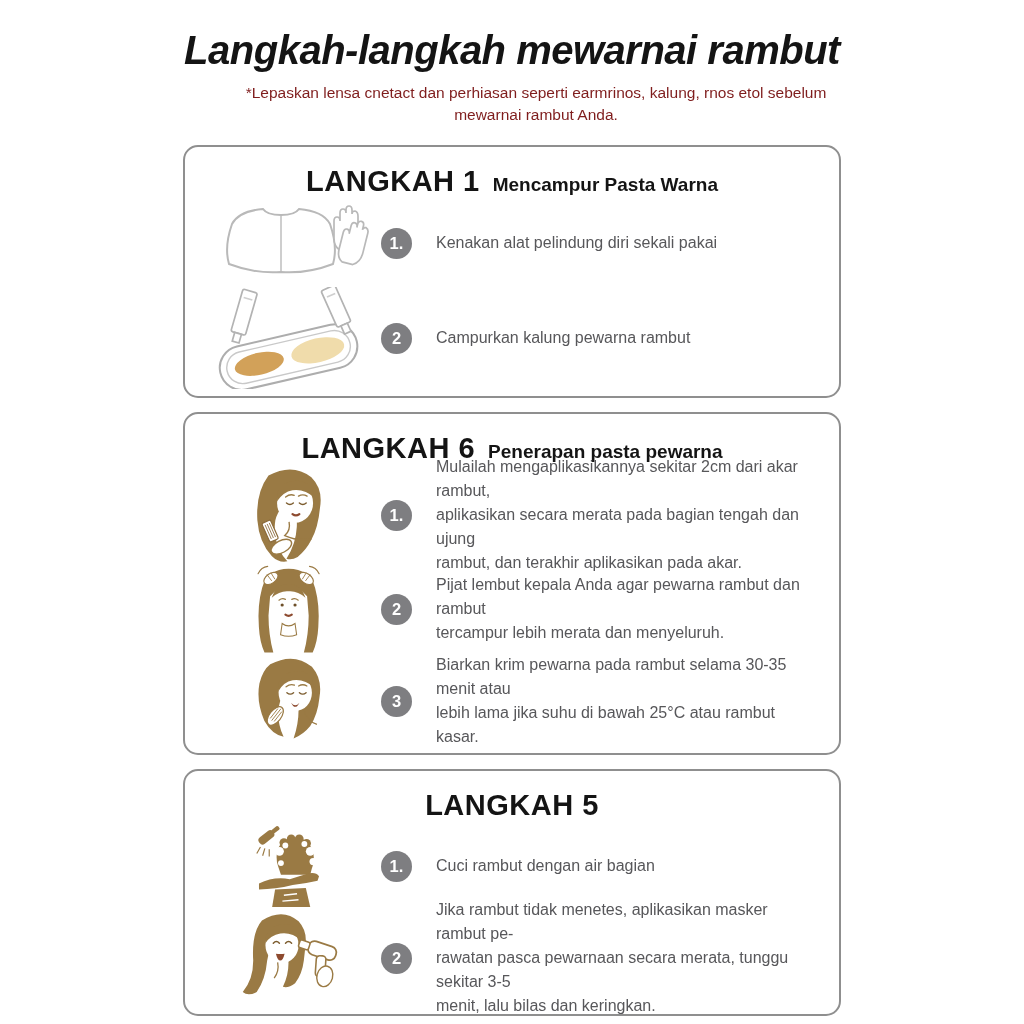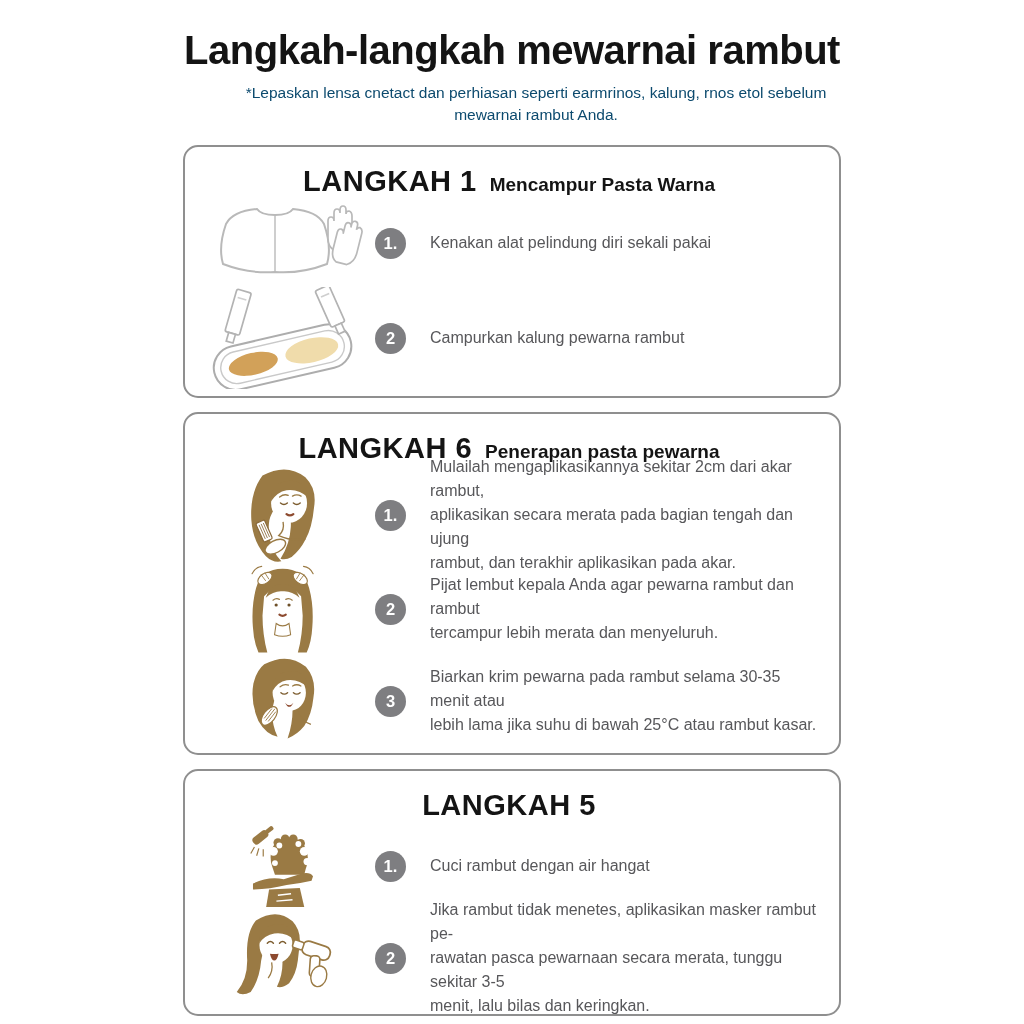--- a/index.html
+++ b/index.html
@@ -1,22 +1,22 @@
 <!DOCTYPE html>
 <html><head>
 <meta charset="utf-8">
 <style>
   * { margin:0; padding:0; box-sizing:border-box; }
   html,body { width:1024px; background:#ffffff; font-family:"Liberation Sans", sans-serif; }
   body { height:1024px; overflow:hidden; }
 
-  .title { text-align:center; margin-top:28px; font-size:40px; font-weight:700; color:#141414; letter-spacing:-0.5px; }
-  .subtitle { text-align:center; margin-top:9px; font-size:15.5px; line-height:1.4; color:#0c4a6e; white-space:pre-line;padding-left:48px; }
-
-  .box { width:658px; margin:14px auto 0 auto; border:2px solid #8f8f8f; border-radius:15px; background:#fff; padding:10px 20px 6px 14px; }
+  .title { text-align:center; margin-top:28px; font-size:40px; font-weight:700; color:#141414; letter-spacing:-0.5px;font-style:italic; }
+  .subtitle { text-align:center; margin-top:9px; font-size:15.5px; line-height:1.4; color:#7f1d1d; white-space:pre-line;padding-left:48px; }
+
+  .box { width:658px; margin:14px auto 0 auto; border:2px solid #8f8f8f; border-radius:15px; background:#fff; padding:10px 20px 6px 20px; }
   .box1 { margin-top:20px; }
 
   .box-head { display:flex; justify-content:center; align-items:baseline; gap:13px; margin:8px 0 2px 0; }
   .langkah { font-size:29px; font-weight:700; color:#141414; letter-spacing:0.5px; }
   .subhead { font-size:19px; font-weight:700; color:#141414; }
 
   .row { display:flex; align-items:center; }
   .r86 { height:86px; } .r104 { height:104px; } .r96 { height:96px; }
   .r92 { height:92px; } .r84 { height:84px; } .r100 { height:100px; }
 
@@ -193,21 +193,21 @@
               <circle cx="76" cy="26" r="4"></circle>
             <circle cx="88" cy="50" r="5"></circle>
               <circle cx="44" cy="52" r="4"></circle>
           </g>
           <path d="M14,80 Q34,70 56,74 L82,66 Q92,64 96,70 L94,76 Q76,80 60,82 Q36,88 14,88 Z" fill="#9a7a44"></path>
           <path d="M36,88 L78,86 L84,112 L32,112 Z" fill="#9a7a44"></path>
           <path d="M48,96 l18,-2 M46,104 l22,-2" stroke="#fff" stroke-width="2"></path>
         </svg>
       </div>
       <div class="badge">1.</div>
-      <div class="text">Cuci rambut dengan air hangat</div>
+      <div class="text">Cuci rambut dengan air bagian</div>
     </div>
 
     <div class="row r100">
       <div class="art">
         <svg width="130" height="96" viewBox="0 0 130 110">
           <path d="M34,12 Q58,-3 76,13 Q86,24 84,40 L82,58 Q80,74 72,84 Q64,90 58,88 Q66,72 64,54 Q62,40 54,34 Q42,40 40,58 Q38,80 28,94 Q18,99 12,94 Q24,80 24,58 Q22,26 34,12 Z" fill="#9a7a44"></path>
           <ellipse cx="57" cy="40" rx="19" ry="21" fill="#fff"></ellipse>
           <path d="M38,30 Q47,13 66,17 Q77,22 79,35 Q68,25 55,27 Q44,29 38,38 Z" fill="#9a7a44"></path>
           <path d="M47,38 q3.5,-4 7,0" stroke="#7c5c2e" stroke-width="1.7" fill="none" stroke-linecap="round"></path>
           <path d="M61,38 q3.5,-4 7,0" stroke="#7c5c2e" stroke-width="1.7" fill="none" stroke-linecap="round"></path>

